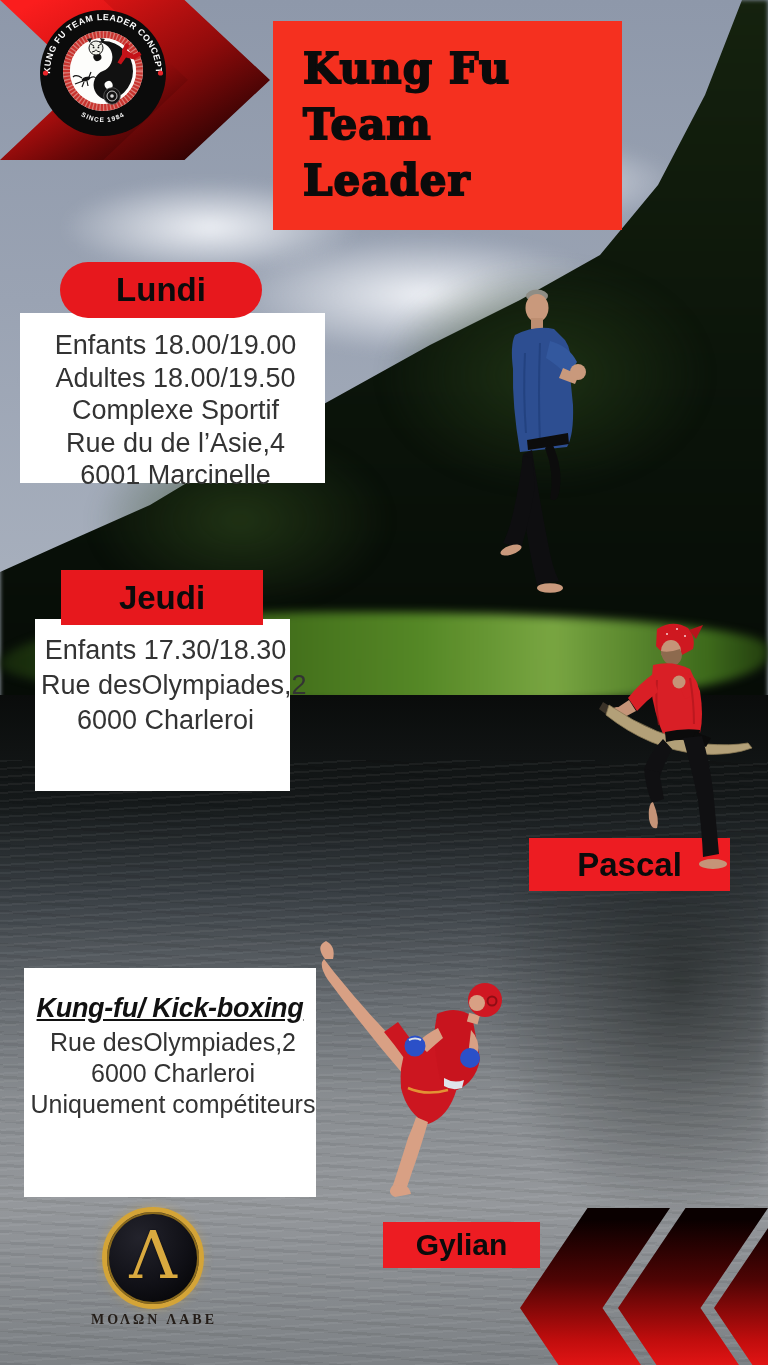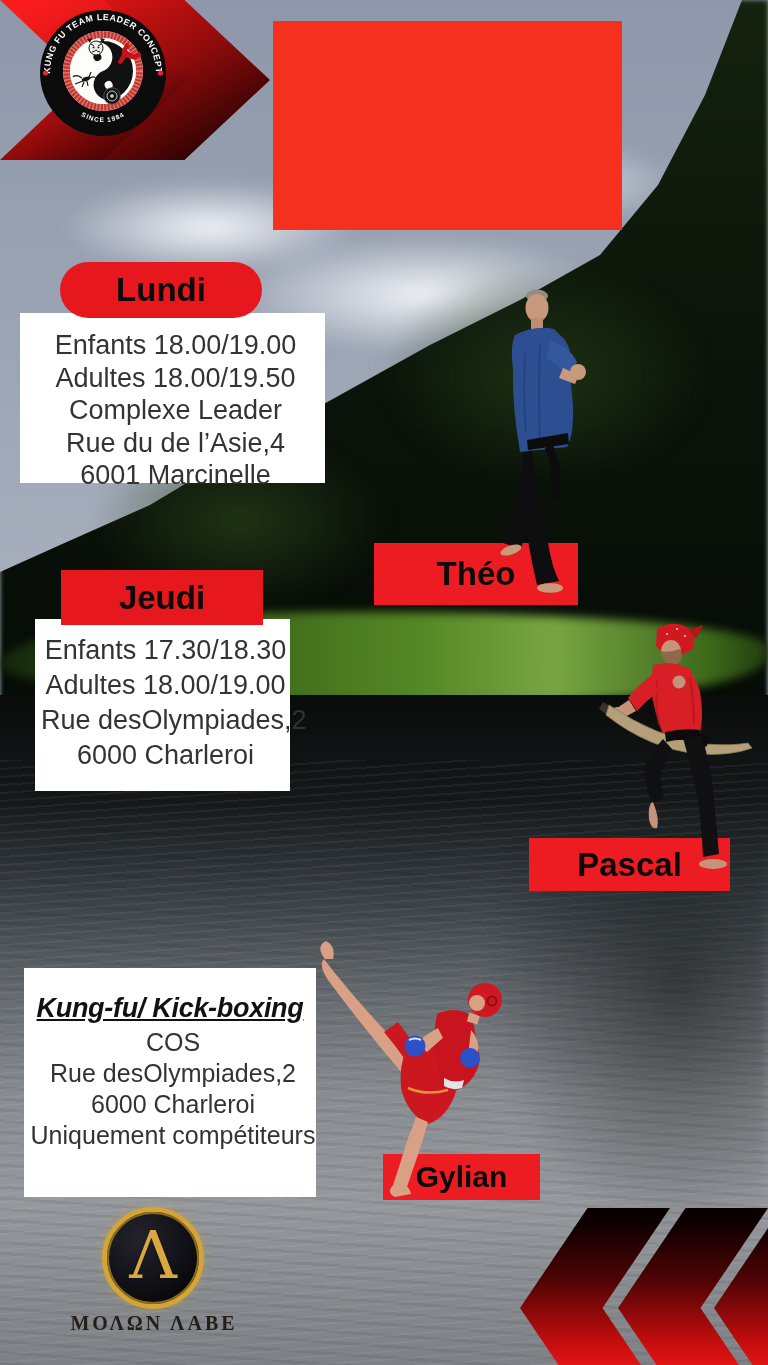--- a/index.html
+++ b/index.html
@@ -55,35 +55,35 @@
   .card .line{white-space:nowrap;margin-left:6px;}
   .banner-lundi{left:60px;top:262px;width:202px;height:56px;font-size:33px;}
   .card-lundi{left:20px;top:313px;width:305px;height:170px;padding-top:16px;font-size:27px;line-height:32.5px;}
   .banner-jeudi{left:61px;top:570px;width:202px;height:55px;font-size:33px;}
   .card-jeudi{left:35px;top:619px;width:255px;height:172px;padding-top:14px;font-size:27px;line-height:35px;}
   .banner-samedi{left:74px;top:918px;width:201px;height:66px;font-size:34px;}
   .card-samedi{left:24px;top:968px;width:292px;height:229px;padding-top:25px;font-size:25px;line-height:31px;}
   .card-heading{font-weight:bold;font-style:italic;text-decoration:underline;font-size:27px;color:#111;margin-bottom:3px;letter-spacing:-.3px;text-align:center;}
   .banner-theo{left:374px;top:543px;width:204px;height:62px;font-size:33px;}
   .banner-pascal{left:529px;top:838px;width:201px;height:53px;font-size:33px;}
-  .banner-gylian{left:383px;top:1154px;width:157px;height:46px;font-size:30px;}
+  .banner-gylian{left:383px;top:1222px;width:157px;height:46px;font-size:30px;}
   
   .fig{position:absolute;}
   .fig svg{display:block;}
   
   .club-logo{left:38px;top:8px;}
   .molon-circle{left:102px;top:1207px;width:92px;height:92px;border-radius:50%;
     border:5px solid #d4a437;
     background:radial-gradient(circle at 35% 28%,#23232c 0%,#101016 55%,#000 100%);
     box-shadow:0 0 0 2px #8a6a1d inset,0 0 10px rgba(212,164,55,.35);
     display:flex;align-items:center;justify-content:center;}
   .molon-lambda{font-family:"DejaVu Serif","Liberation Serif",serif;font-size:66px;line-height:1;
     color:#d9a93f;text-shadow:0 0 2px rgba(0,0,0,.6);transform:translateY(-2px);}
   .molon-caption{left:64px;top:1312px;width:180px;text-align:center;
-    font-family:"Liberation Serif",serif;font-size:20px;letter-spacing:3px;color:#241d18;font-weight:600;}
+    font-family:"Liberation Serif",serif;font-size:14px;letter-spacing:3px;color:#241d18;font-weight:600;}
   .z1{z-index:1}.z2{z-index:2}.z3{z-index:3}.z4{z-index:4}.z5{z-index:5}.z6{z-index:6}
 </style>
 </head>
 <body>
 
 <div class="poster">
 
   <div class="cloud z1" style="left:60px;top:180px;width:300px;height:95px;"></div>
   <div class="cloud z1" style="left:230px;top:235px;width:390px;height:120px;"></div>
   <div class="cloud z1" style="left:420px;top:140px;width:260px;height:85px;opacity:.75;"></div>
@@ -144,54 +144,51 @@
       </text>
       <text font-family="Liberation Sans, sans-serif" font-size="6.5" font-weight="bold" fill="#ffffff" letter-spacing="1">
         <textPath href="#arcBottom" startOffset="50%" text-anchor="middle">SINCE 1984</textPath>
       </text>
       <circle cx="7.5" cy="65" r="2.6" fill="#e8252a"></circle>
       <circle cx="122.5" cy="65" r="2.6" fill="#e8252a"></circle>
     </svg>
   </div>
 
   <div class="abs title-box z4" style="background:#f5301f;">
+    <div class="title-line">Kung Fu</div>
+    <div class="title-line title-line2">Team Leader</div>
   </div>
 
   <div class="abs card card-lundi z4">
     <div class="line">Enfants 18.00/19.00</div>
     <div class="line">Adultes 18.00/19.50</div>
-    <div class="line">Complexe Leader</div>
+    <div class="line">Complexe Sportif</div>
     <div class="line">Rue du de l’Asie,4</div>
     <div class="line">6001 Marcinelle</div>
   </div>
   <div class="abs banner banner-lundi z5" style="background:#e7181d;border-radius:28px;">
     <span>Lundi</span>
   </div>
 
   <div class="abs card card-jeudi z4">
     <div class="line">Enfants 17.30/18.30</div>
-    <div class="line">Adultes 18.00/19.00</div>
     <div class="line">Rue desOlympiades,2</div>
     <div class="line">6000 Charleroi</div>
   </div>
   <div class="abs banner banner-jeudi z5" style="background:#e7181d;">
     <span>Jeudi</span>
   </div>
 
   <div class="abs card card-samedi z4">
     <div class="card-heading">Kung-fu/ Kick-boxing</div>
-    <div class="line">COS</div>
     <div class="line">Rue desOlympiades,2</div>
     <div class="line">6000 Charleroi</div>
     <div class="line">Uniquement compétiteurs</div>
   </div>
 
-  <div class="abs banner banner-theo z5" style="background:#ed1c22;">
-    <span>Théo</span>
-  </div>
   <div class="abs banner banner-pascal z5" style="background:#ed1c22;text-align:right;">
     <span>Pascal</span>
   </div>
   <div class="abs banner banner-gylian z5" style="background:#ed1c22;">
     <span>Gylian</span>
   </div>
 
   <div class="fig z6" style="left:480px;top:283px;">
     <svg width="180" height="320" viewBox="0 0 180 320">
       <ellipse cx="57" cy="13" rx="11" ry="6.5" fill="#8f8d85"></ellipse>

